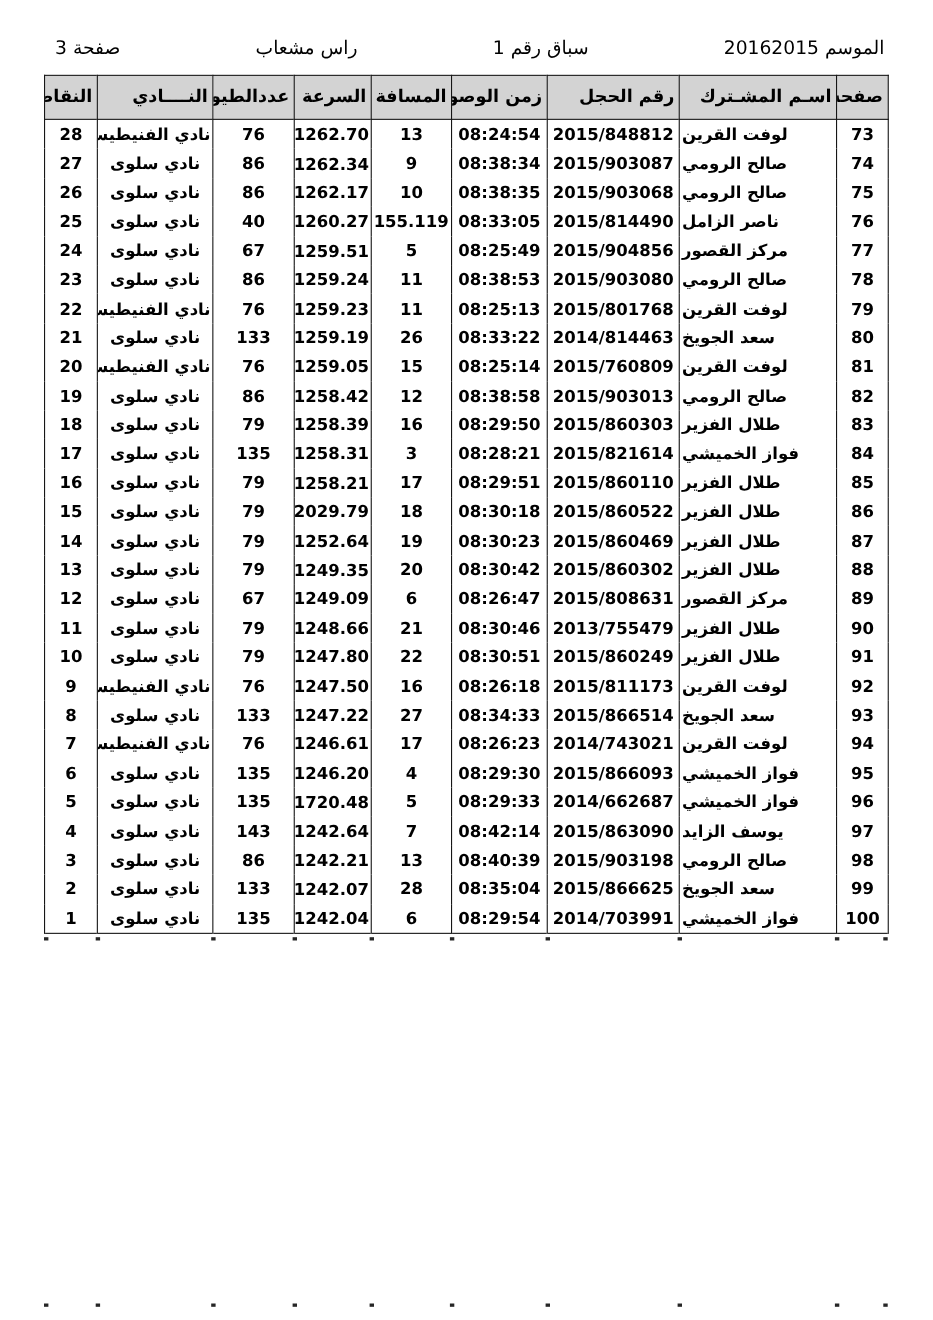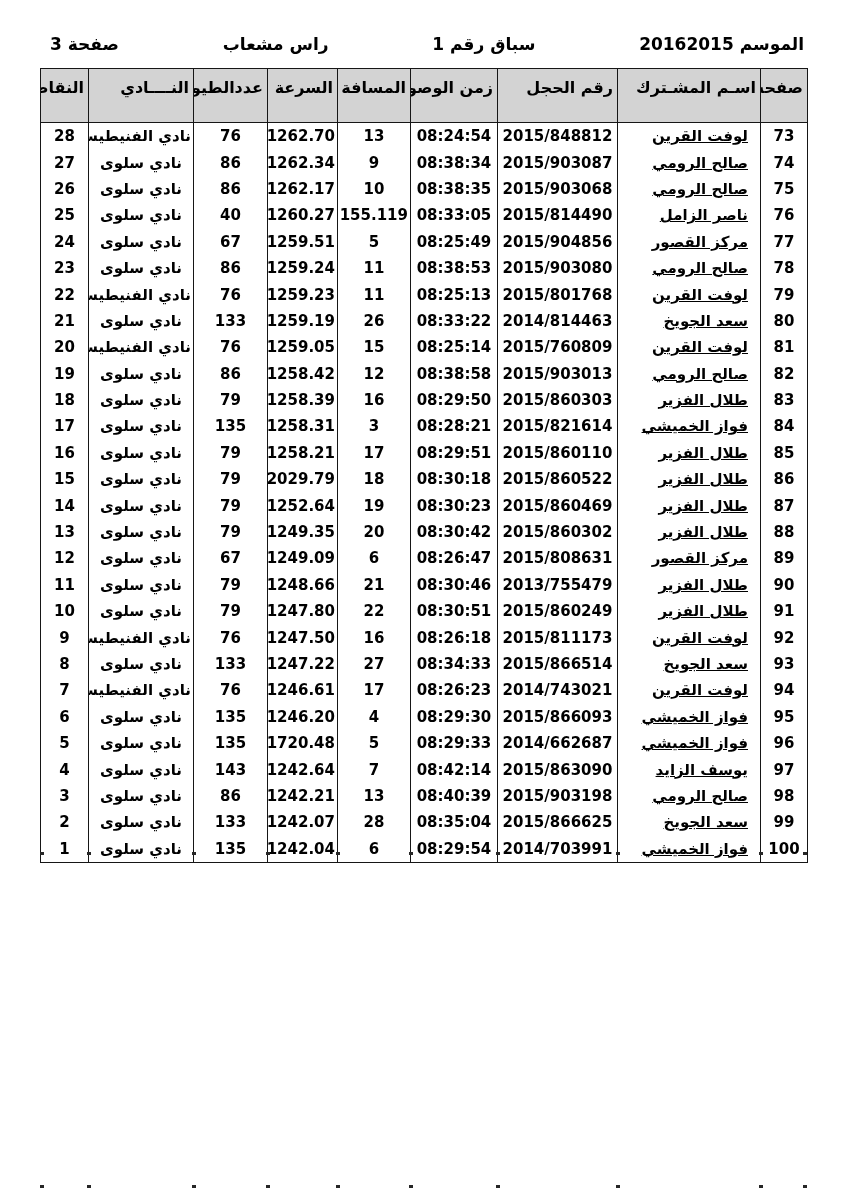--- a/index.html
+++ b/index.html
@@ -24,21 +24,21 @@
       right: 44px;
       left: 50px;
       display: flex;
       flex-direction: row;
       justify-content: space-between;
       align-items: baseline;
       direction: rtl;
     }
     .page-title span {
       font-size: 17px;
-      font-weight: bold;
+      font-weight: normal;
       white-space: nowrap;
     }
     
     table.results {
       position: absolute;
       top: 68px;
       left: 40px;
       width: 767px;
       direction: rtl;
       border-collapse: collapse;
@@ -46,40 +46,40 @@
       border: 1px solid #161616;
     }
     table.results th {
       background: #d3d3d3;
       border: 1px solid #161616;
       height: 36px;
       font-size: 16px;
       font-weight: bold;
       text-align: right;
       vertical-align: middle;
-      padding: 0 4px 17px 2px;
+      padding: 0 4px 3px 2px;
       overflow: hidden;
       white-space: nowrap;
     }
     table.results td {
       border-left: 1px solid #161616;
       border-right: 1px solid #161616;
       border-top: none;
       border-bottom: none;
       height: 26.4px;
       font-size: 15px;
       font-weight: bold;
       text-align: center;
       vertical-align: middle;
       padding: 0 2px;
       overflow: hidden;
       white-space: nowrap;
     }
     
-    table.results td:nth-child(2) { text-align: right; padding-right: 12px; text-decoration: underline; }
+    table.results td:nth-child(2) { text-align: left; padding-right: 12px; }
     
     .col-rank     { width: 47px; }
     .col-name     { width: 143px; }
     .col-ring     { width: 120px; }
     .col-time     { width: 87px; }
     .col-distance { width: 73px; }
     .col-speed    { width: 70px; }
     .col-birds    { width: 74px; }
     .col-club     { width: 105px; }
     .col-points   { width: 48px; }

